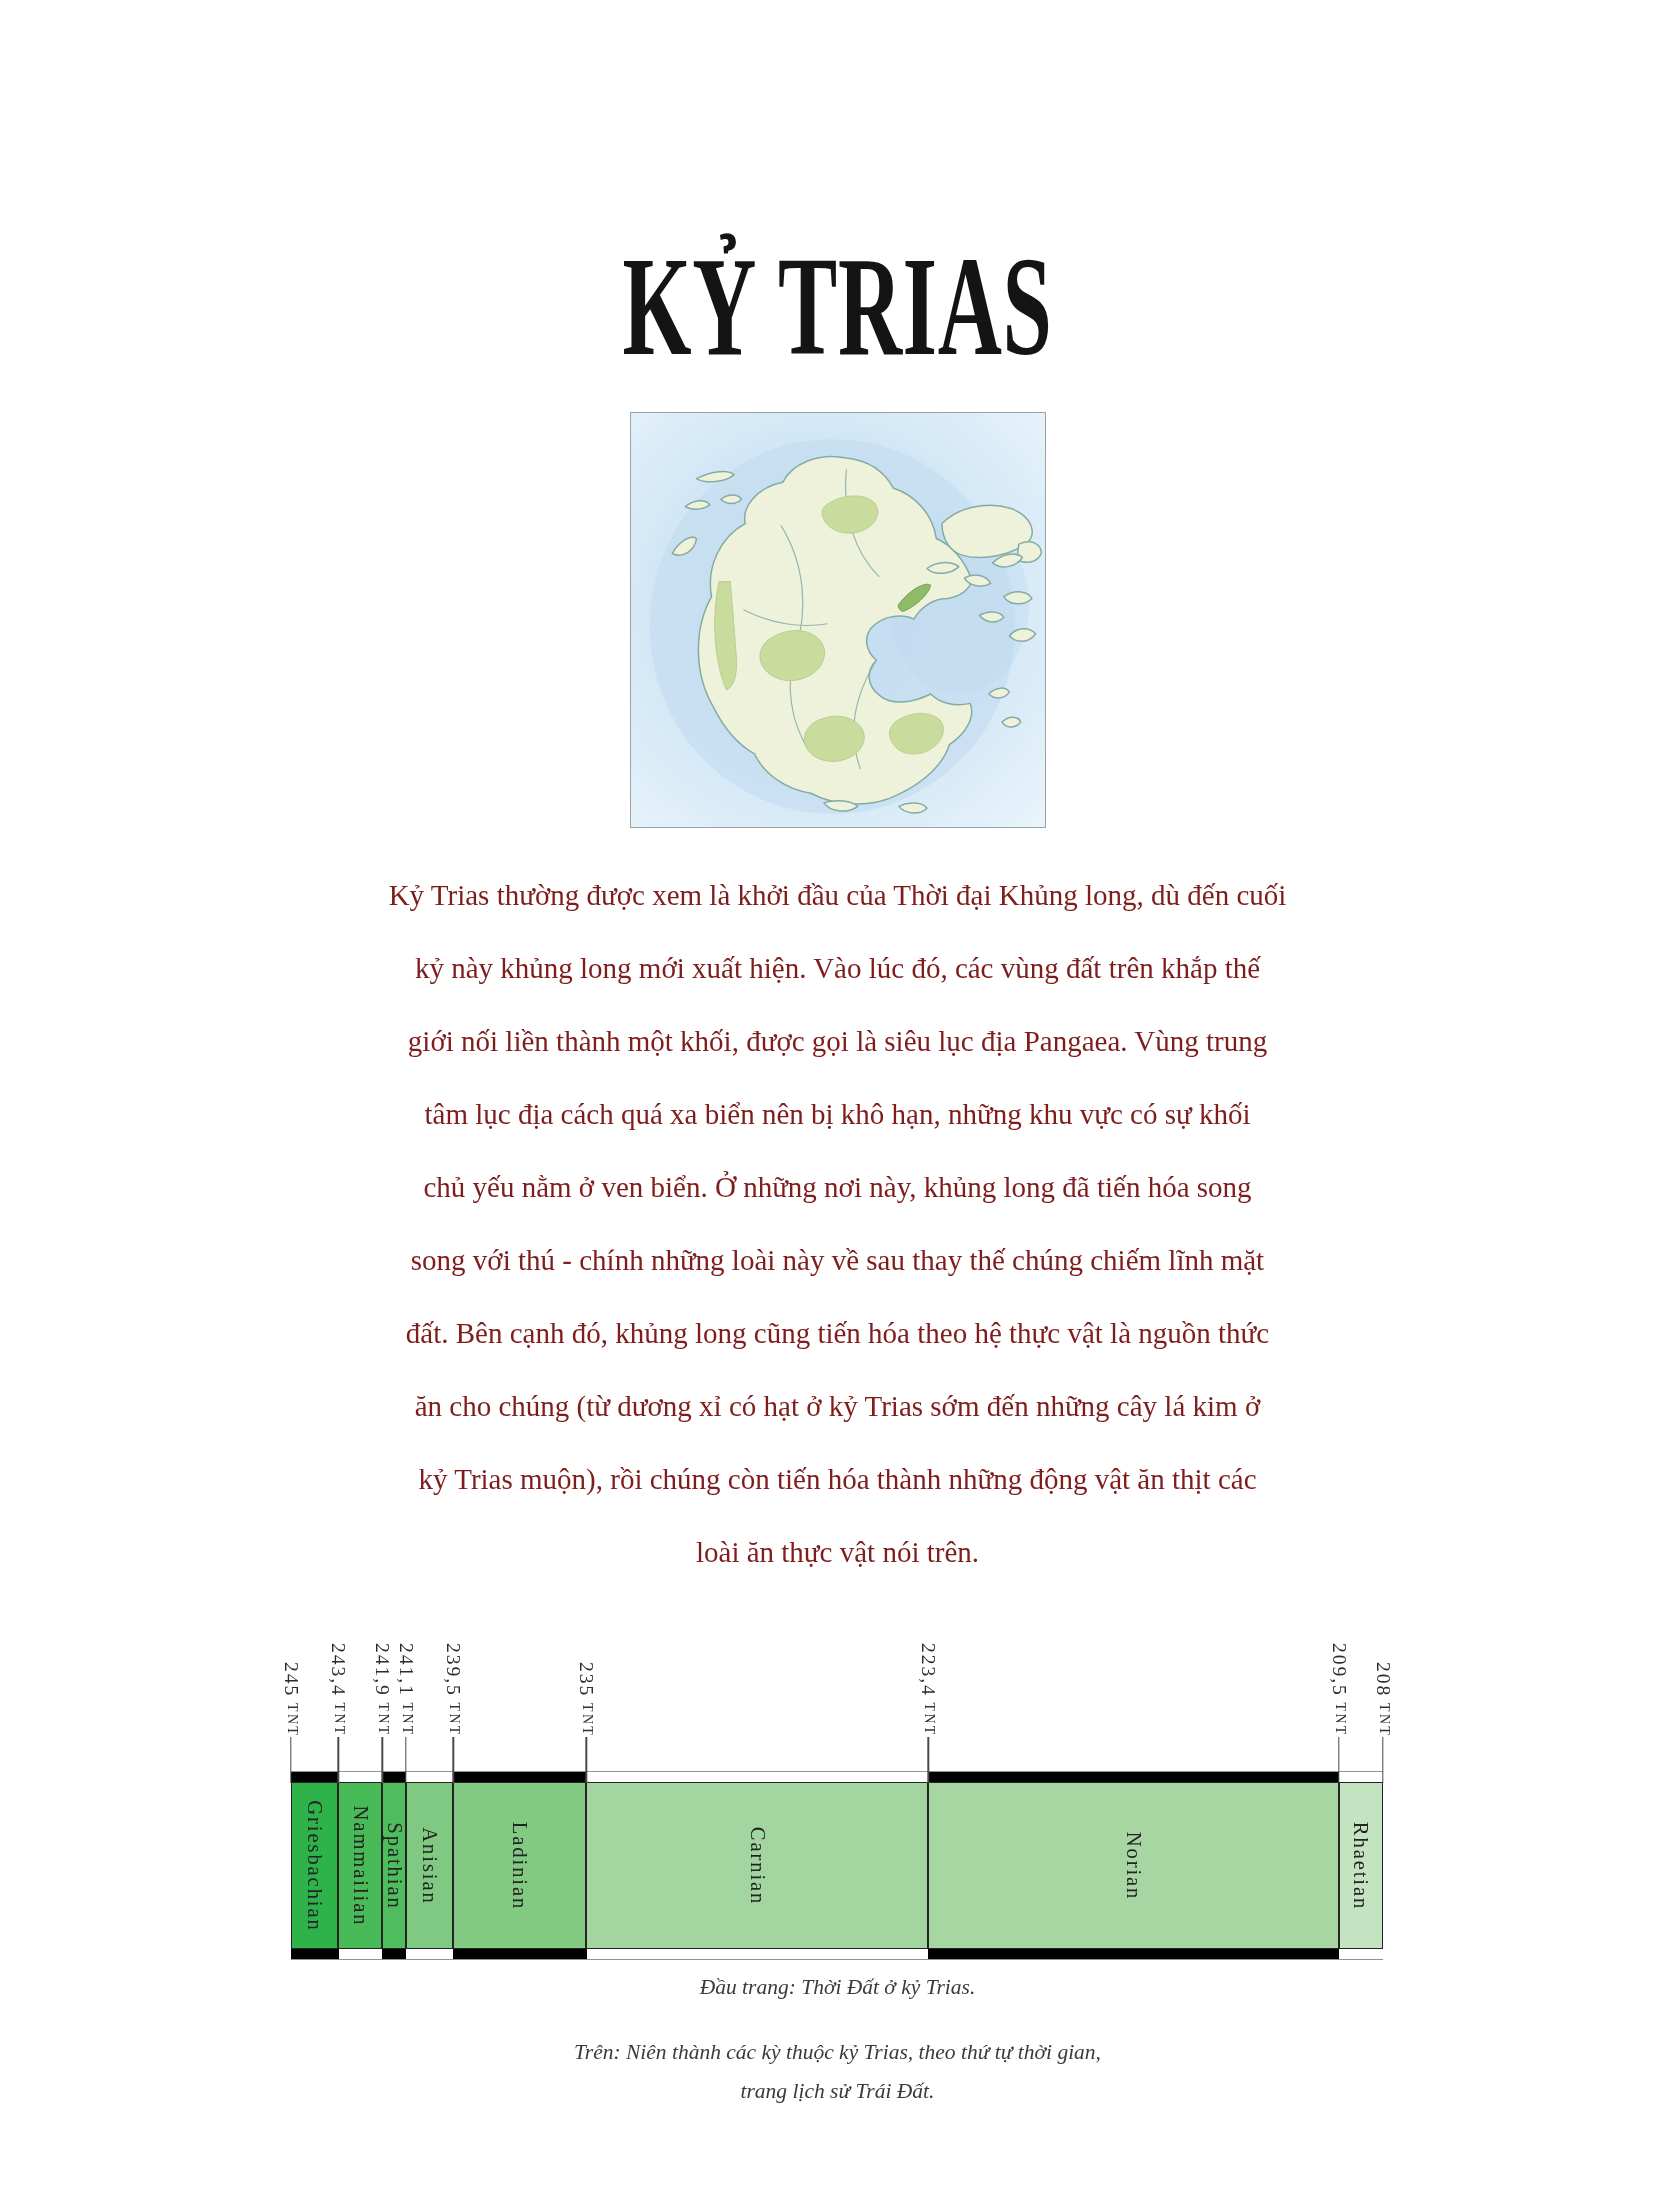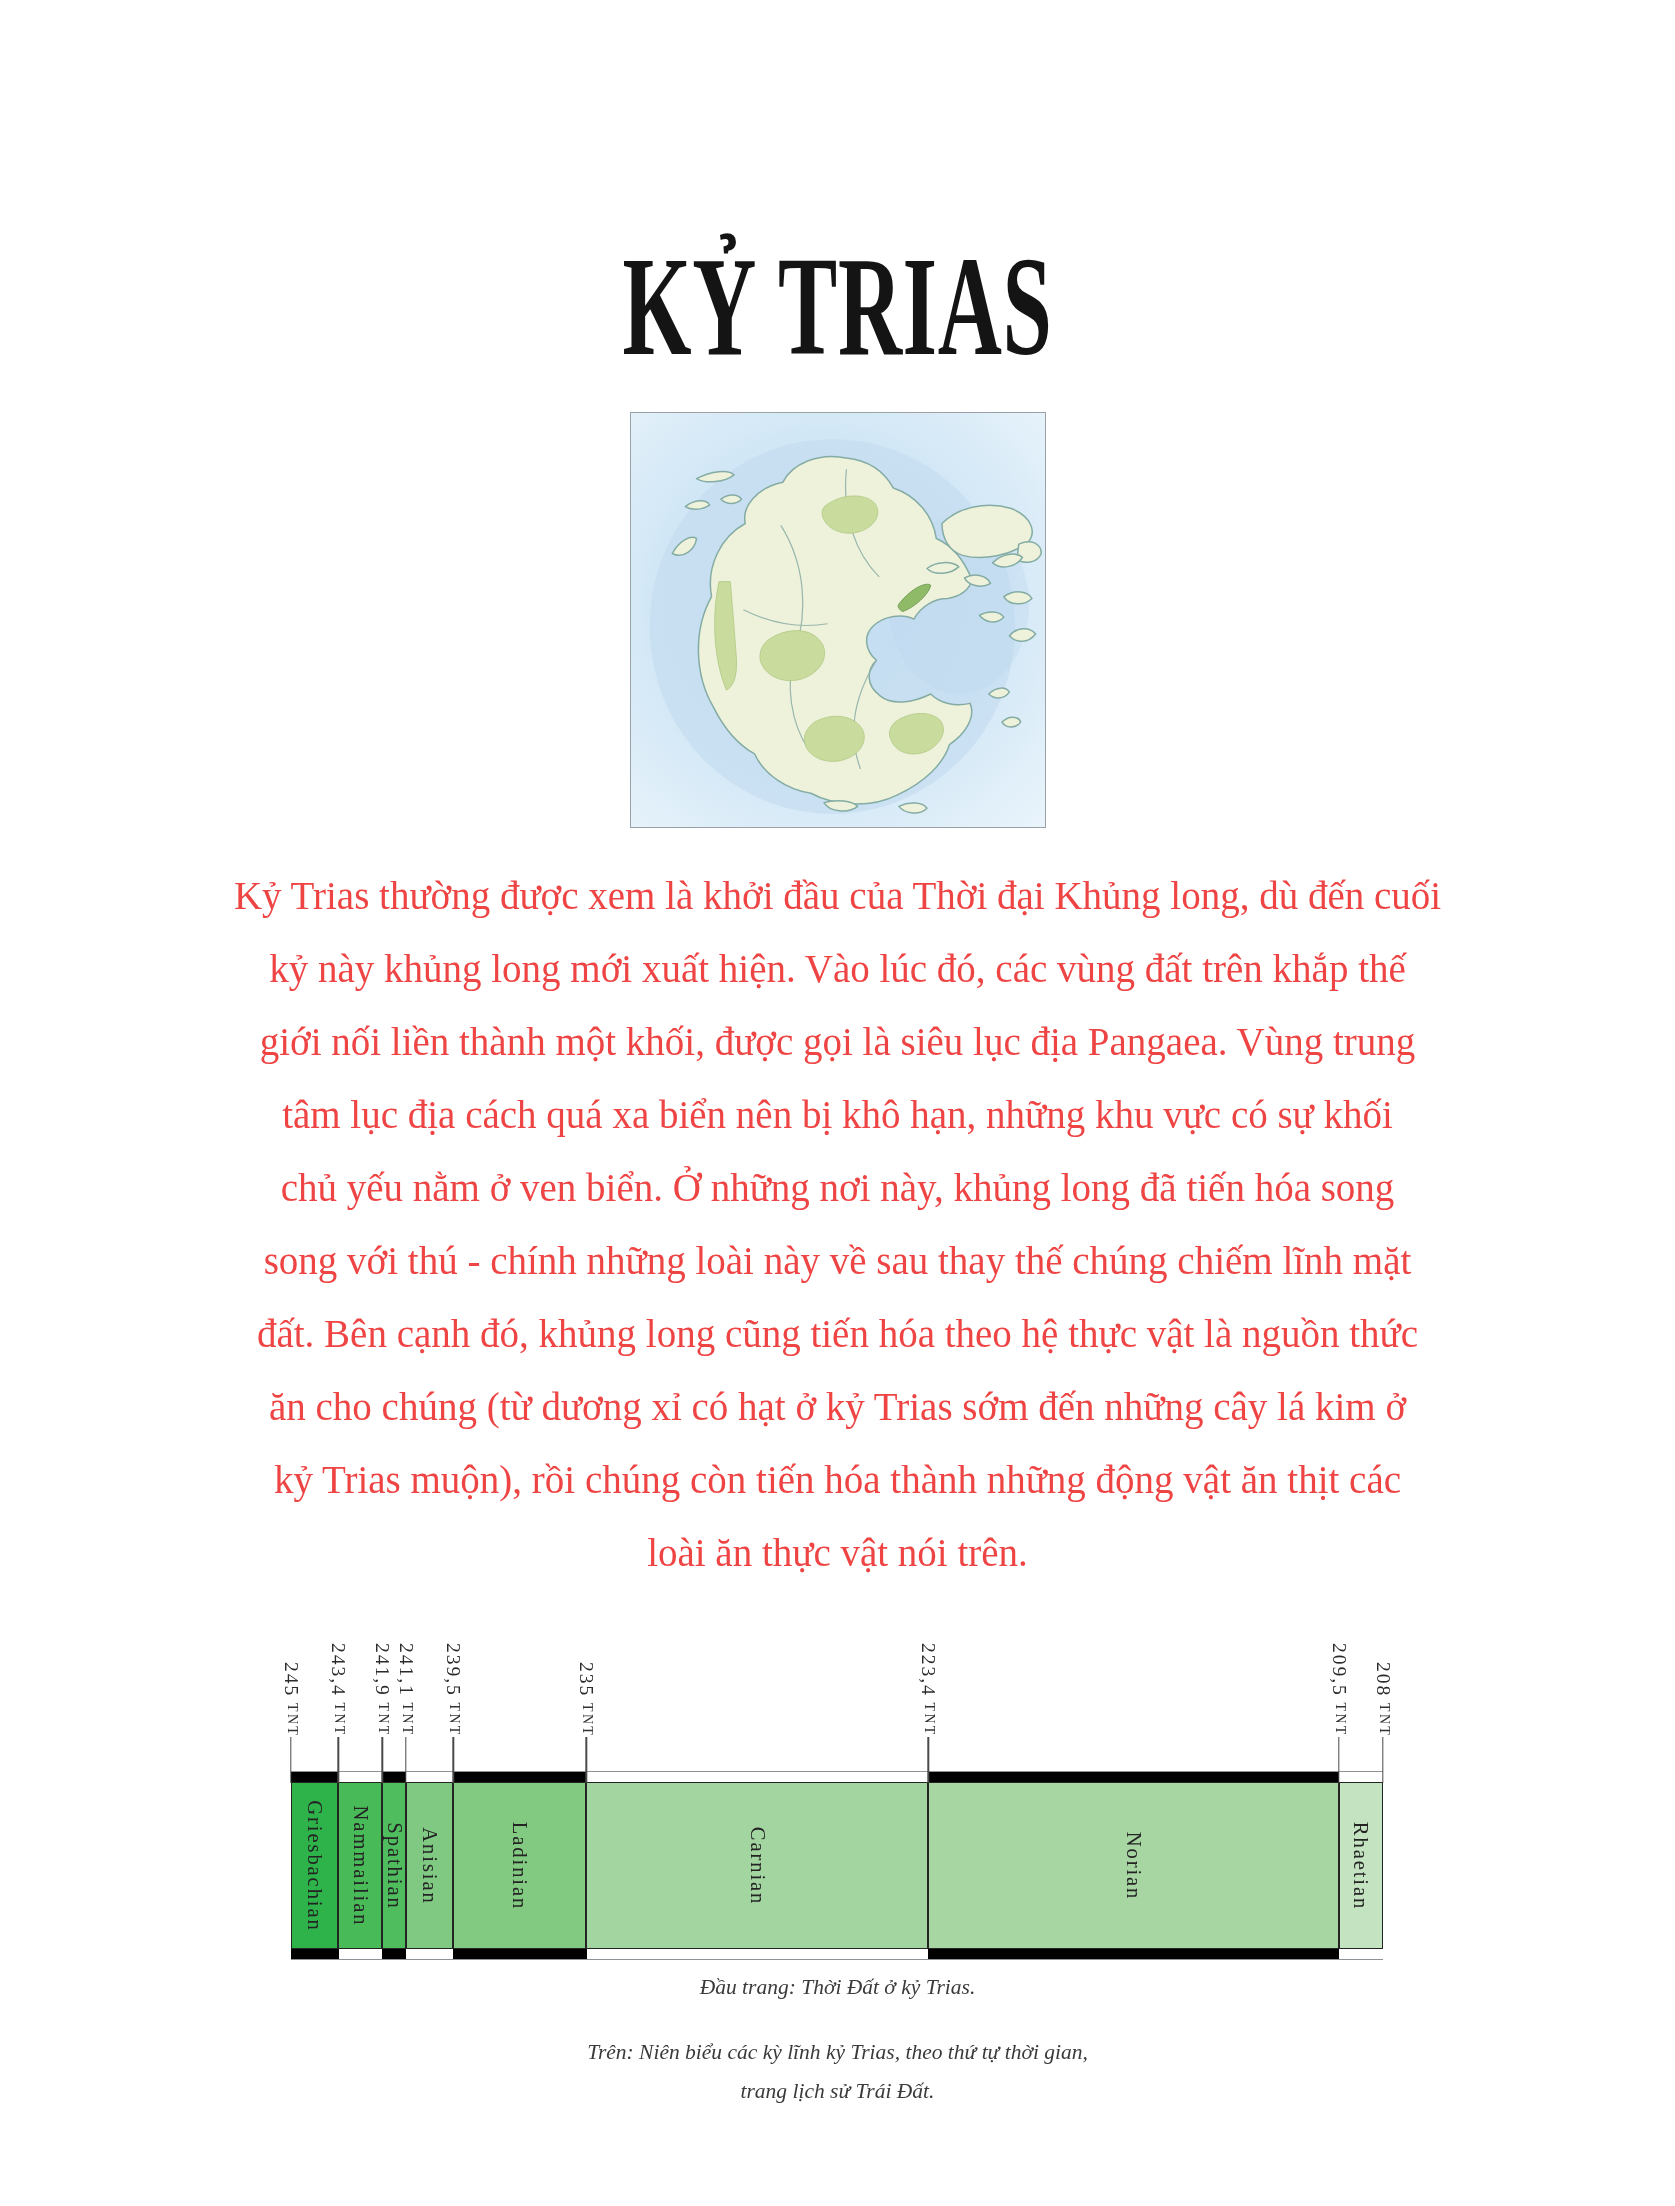--- a/index.html
+++ b/index.html
@@ -11,21 +11,21 @@
          font-size:141px;font-weight:700;line-height:141px;letter-spacing:0.9px;color:#141414;
          transform:scaleX(0.63);transform-origin:50% 50%;white-space:nowrap;}
 
   
   .map-frame{position:absolute;left:630px;top:412px;width:414px;height:414px;
              border:0.9px solid #9aa1a7;box-sizing:content-box;background:#d9ebf7;}
   .map-frame svg{display:block;}
 
   
   .para{position:absolute;top:859px;left:0;width:100%;text-align:center;}
-  .para .pline{font-size:39px;line-height:73px;white-space:nowrap;color:#ef4444;}
+  .para .pline{font-size:29px;line-height:73px;white-space:nowrap;color:#7f1d1d;}
 
   
   .timeline{position:absolute;left:291px;top:1632px;width:1092px;}
   .tl-label-row{position:relative;height:105px;}
   .tl-tick-label{position:absolute;bottom:0;transform:translateX(-50%);
                  writing-mode:vertical-rl;white-space:nowrap;color:#2b2b2b;line-height:1;}
   .tl-num{font-size:19.7px;letter-spacing:1.9px;}
   .tl-unit{font-size:14px;letter-spacing:2.3px;color:#333;}
   .tl-tick-row{position:relative;height:34px;}
   .tl-tick{position:absolute;top:0;bottom:-12px;width:1.4px;background:#4a4a4a;
@@ -182,18 +182,18 @@
         </div>
         <div class="tl-seg" style="left: 95.9459%; width: 4.05405%; background: rgb(196, 227, 193);">
           <div class="tl-seg-label">Rhaetian</div>
         </div>
       </div>
   </div>
 
   <div class="caption caption-map">Đầu trang: Thời Đất ở kỷ Trias.</div>
 
   <div class="caption caption-timeline">
-    <div>Trên: Niên biểu các kỳ lĩnh kỷ Trias, theo thứ tự thời gian,</div>
+    <div>Trên: Niên thành các kỳ thuộc kỷ Trias, theo thứ tự thời gian,</div>
     <div>trang lịch sử Trái Đất.</div>
   </div>
 
 </div>
 
 
 </body></html>

